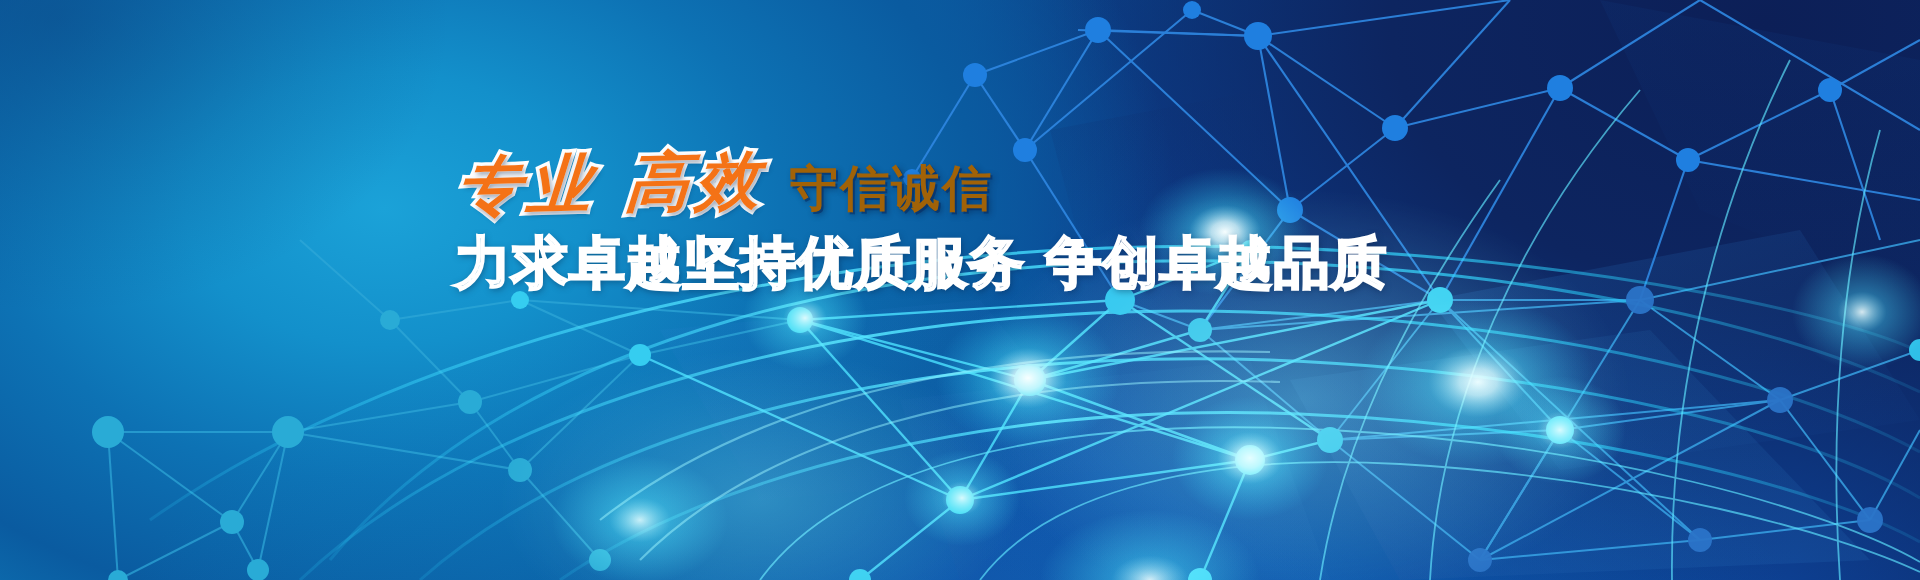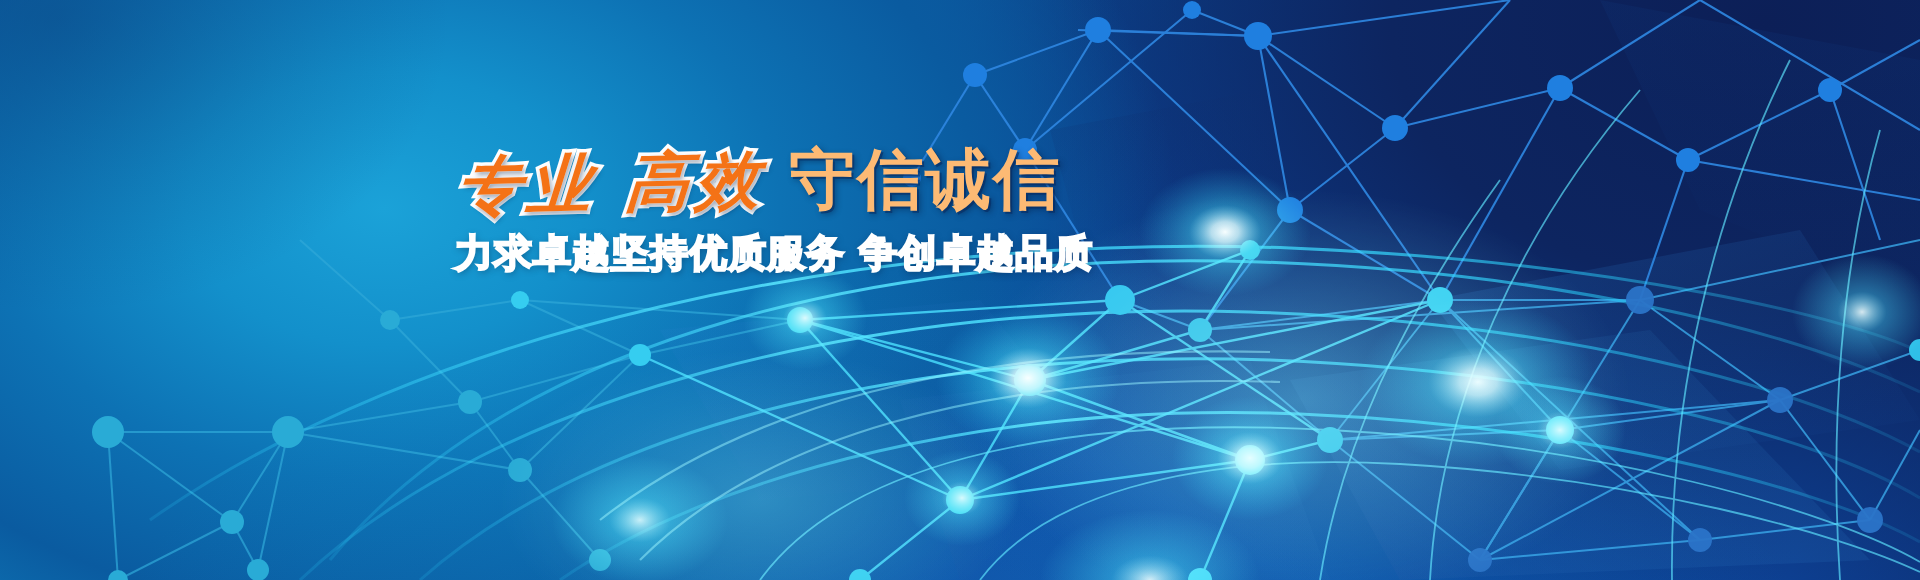--- a/index.html
+++ b/index.html
@@ -70,34 +70,34 @@
     text-shadow:
        0 0 1px #ffffff,
        2px 3px 5px rgba(4,30,70,0.40);
     line-height: 1;
     transform: skewX(-5deg) rotate(-1.4deg);
     transform-origin: left bottom;
     padding-right: 26px;
   }
   .gothic {
     font-family: "DejaVu Sans", "Liberation Sans", sans-serif;
-    font-size: 66px;
+    font-size: 49px;
     font-weight: bold;
     letter-spacing: 2px;
-    color: #fdba74;
+    color: #a16207;
     line-height: 1;
     text-shadow:
        2px 2px 0 rgba(8,40,95,0.55),
        3px 3px 6px rgba(5,25,60,0.45);
     padding-bottom: 6px;
   }
   .line2 {
     margin-top: 14px;
     font-family: "DejaVu Sans", "Liberation Sans", sans-serif;
-    font-size: 38px;
+    font-size: 56px;
     font-weight: bold;
     letter-spacing: 1px;
     white-space: nowrap;
     color: transparent;
     -webkit-text-stroke: 2.4px #ffffff;
     text-shadow: 1px 2px 7px rgba(5,25,60,0.50);
     line-height: 1.06;
   }
 </style>
 </head>

